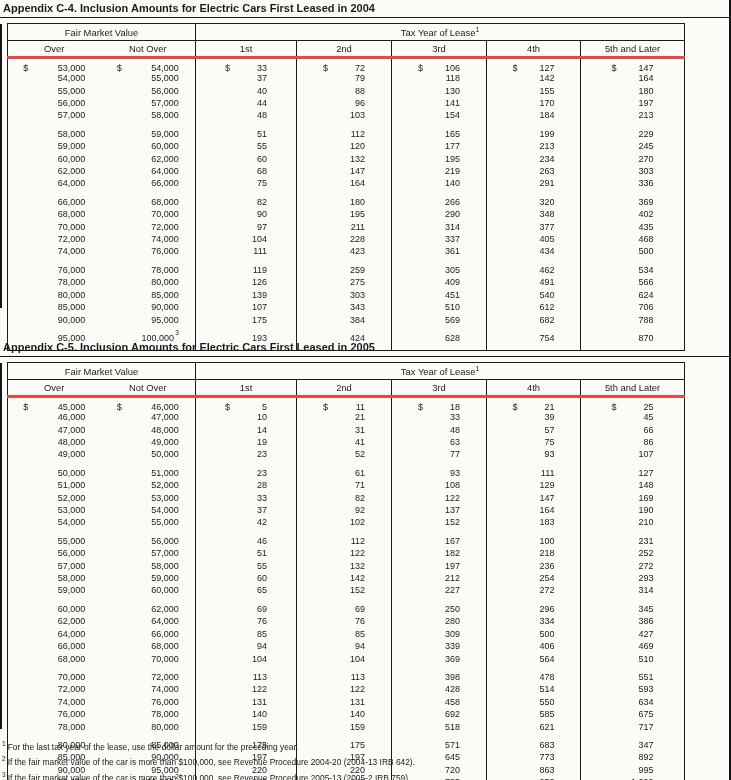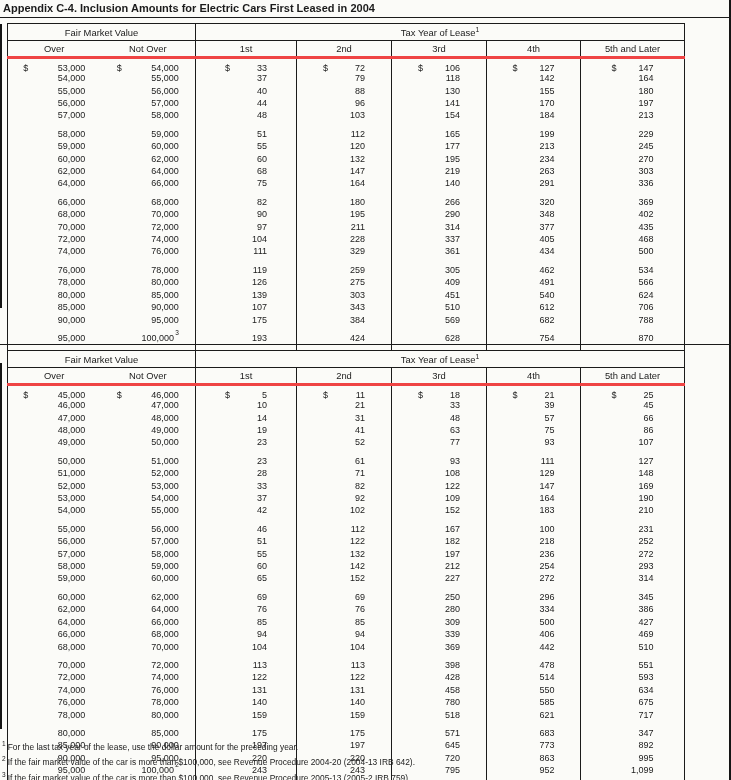--- a/index.html
+++ b/index.html
@@ -509,21 +509,21 @@
             <td class="br"><span class="amt wide">
                 <span class="cur"></span>
                 <span class="num">76,000</span>
               </span></td>
             <td class="br"><span class="amt narrow">
                 <span class="cur"></span>
                 <span class="num">111</span>
               </span></td>
             <td class="br"><span class="amt narrow">
                 <span class="cur"></span>
-                <span class="num">329</span>
+                <span class="num">423</span>
               </span></td>
             <td class="br"><span class="amt narrow">
                 <span class="cur"></span>
                 <span class="num">361</span>
               </span></td>
             <td class="br"><span class="amt narrow">
                 <span class="cur"></span>
                 <span class="num">434</span>
               </span></td>
             <td><span class="amt narrow">
@@ -710,20 +710,24 @@
             <td><span class="amt narrow">
                 <span class="cur"></span>
                 <span class="num">870</span>
               </span></td>
           </tr>
         </tbody>
     </table>
   </section>
 
   <section class="app" id="app1">
+    <div class="app-title">
+      <span class="t-prefix">Appendix C-5.</span>
+      <span class="t-main">Inclusion Amounts for Electric Cars First Leased in 2005</span>
+    </div>
     <div class="title-rule"></div>
     <table class="inc">
       <colgroup>
         <col class="c-over">
           <col class="c-notover">
           <col class="c-1">
         <col class="c-2">
           <col class="c-3">
           <col class="c-4">
           <col class="c-5">
@@ -996,21 +1000,21 @@
             <td class="br"><span class="amt narrow">
                 <span class="cur"></span>
                 <span class="num">37</span>
               </span></td>
             <td class="br"><span class="amt narrow">
                 <span class="cur"></span>
                 <span class="num">92</span>
               </span></td>
             <td class="br"><span class="amt narrow">
                 <span class="cur"></span>
-                <span class="num">109</span>
+                <span class="num">137</span>
               </span></td>
             <td class="br"><span class="amt narrow">
                 <span class="cur"></span>
                 <span class="num">164</span>
               </span></td>
             <td><span class="amt narrow">
                 <span class="cur"></span>
                 <span class="num">190</span>
               </span></td>
           </tr>
@@ -1330,21 +1334,21 @@
             <td class="br"><span class="amt narrow">
                 <span class="cur"></span>
                 <span class="num">104</span>
               </span></td>
             <td class="br"><span class="amt narrow">
                 <span class="cur"></span>
                 <span class="num">369</span>
               </span></td>
             <td class="br"><span class="amt narrow">
                 <span class="cur"></span>
-                <span class="num">442</span>
+                <span class="num">564</span>
               </span></td>
             <td><span class="amt narrow">
                 <span class="cur"></span>
                 <span class="num">510</span>
               </span></td>
           </tr>
           <tr class="group-start">
             <td><span class="amt wide">
                 <span class="cur"></span>
                 <span class="num">70,000</span>
@@ -1446,21 +1450,21 @@
             <td class="br"><span class="amt narrow">
                 <span class="cur"></span>
                 <span class="num">140</span>
               </span></td>
             <td class="br"><span class="amt narrow">
                 <span class="cur"></span>
                 <span class="num">140</span>
               </span></td>
             <td class="br"><span class="amt narrow">
                 <span class="cur"></span>
-                <span class="num">780</span>
+                <span class="num">692</span>
               </span></td>
             <td class="br"><span class="amt narrow">
                 <span class="cur"></span>
                 <span class="num">585</span>
               </span></td>
             <td><span class="amt narrow">
                 <span class="cur"></span>
                 <span class="num">675</span>
               </span></td>
           </tr>

